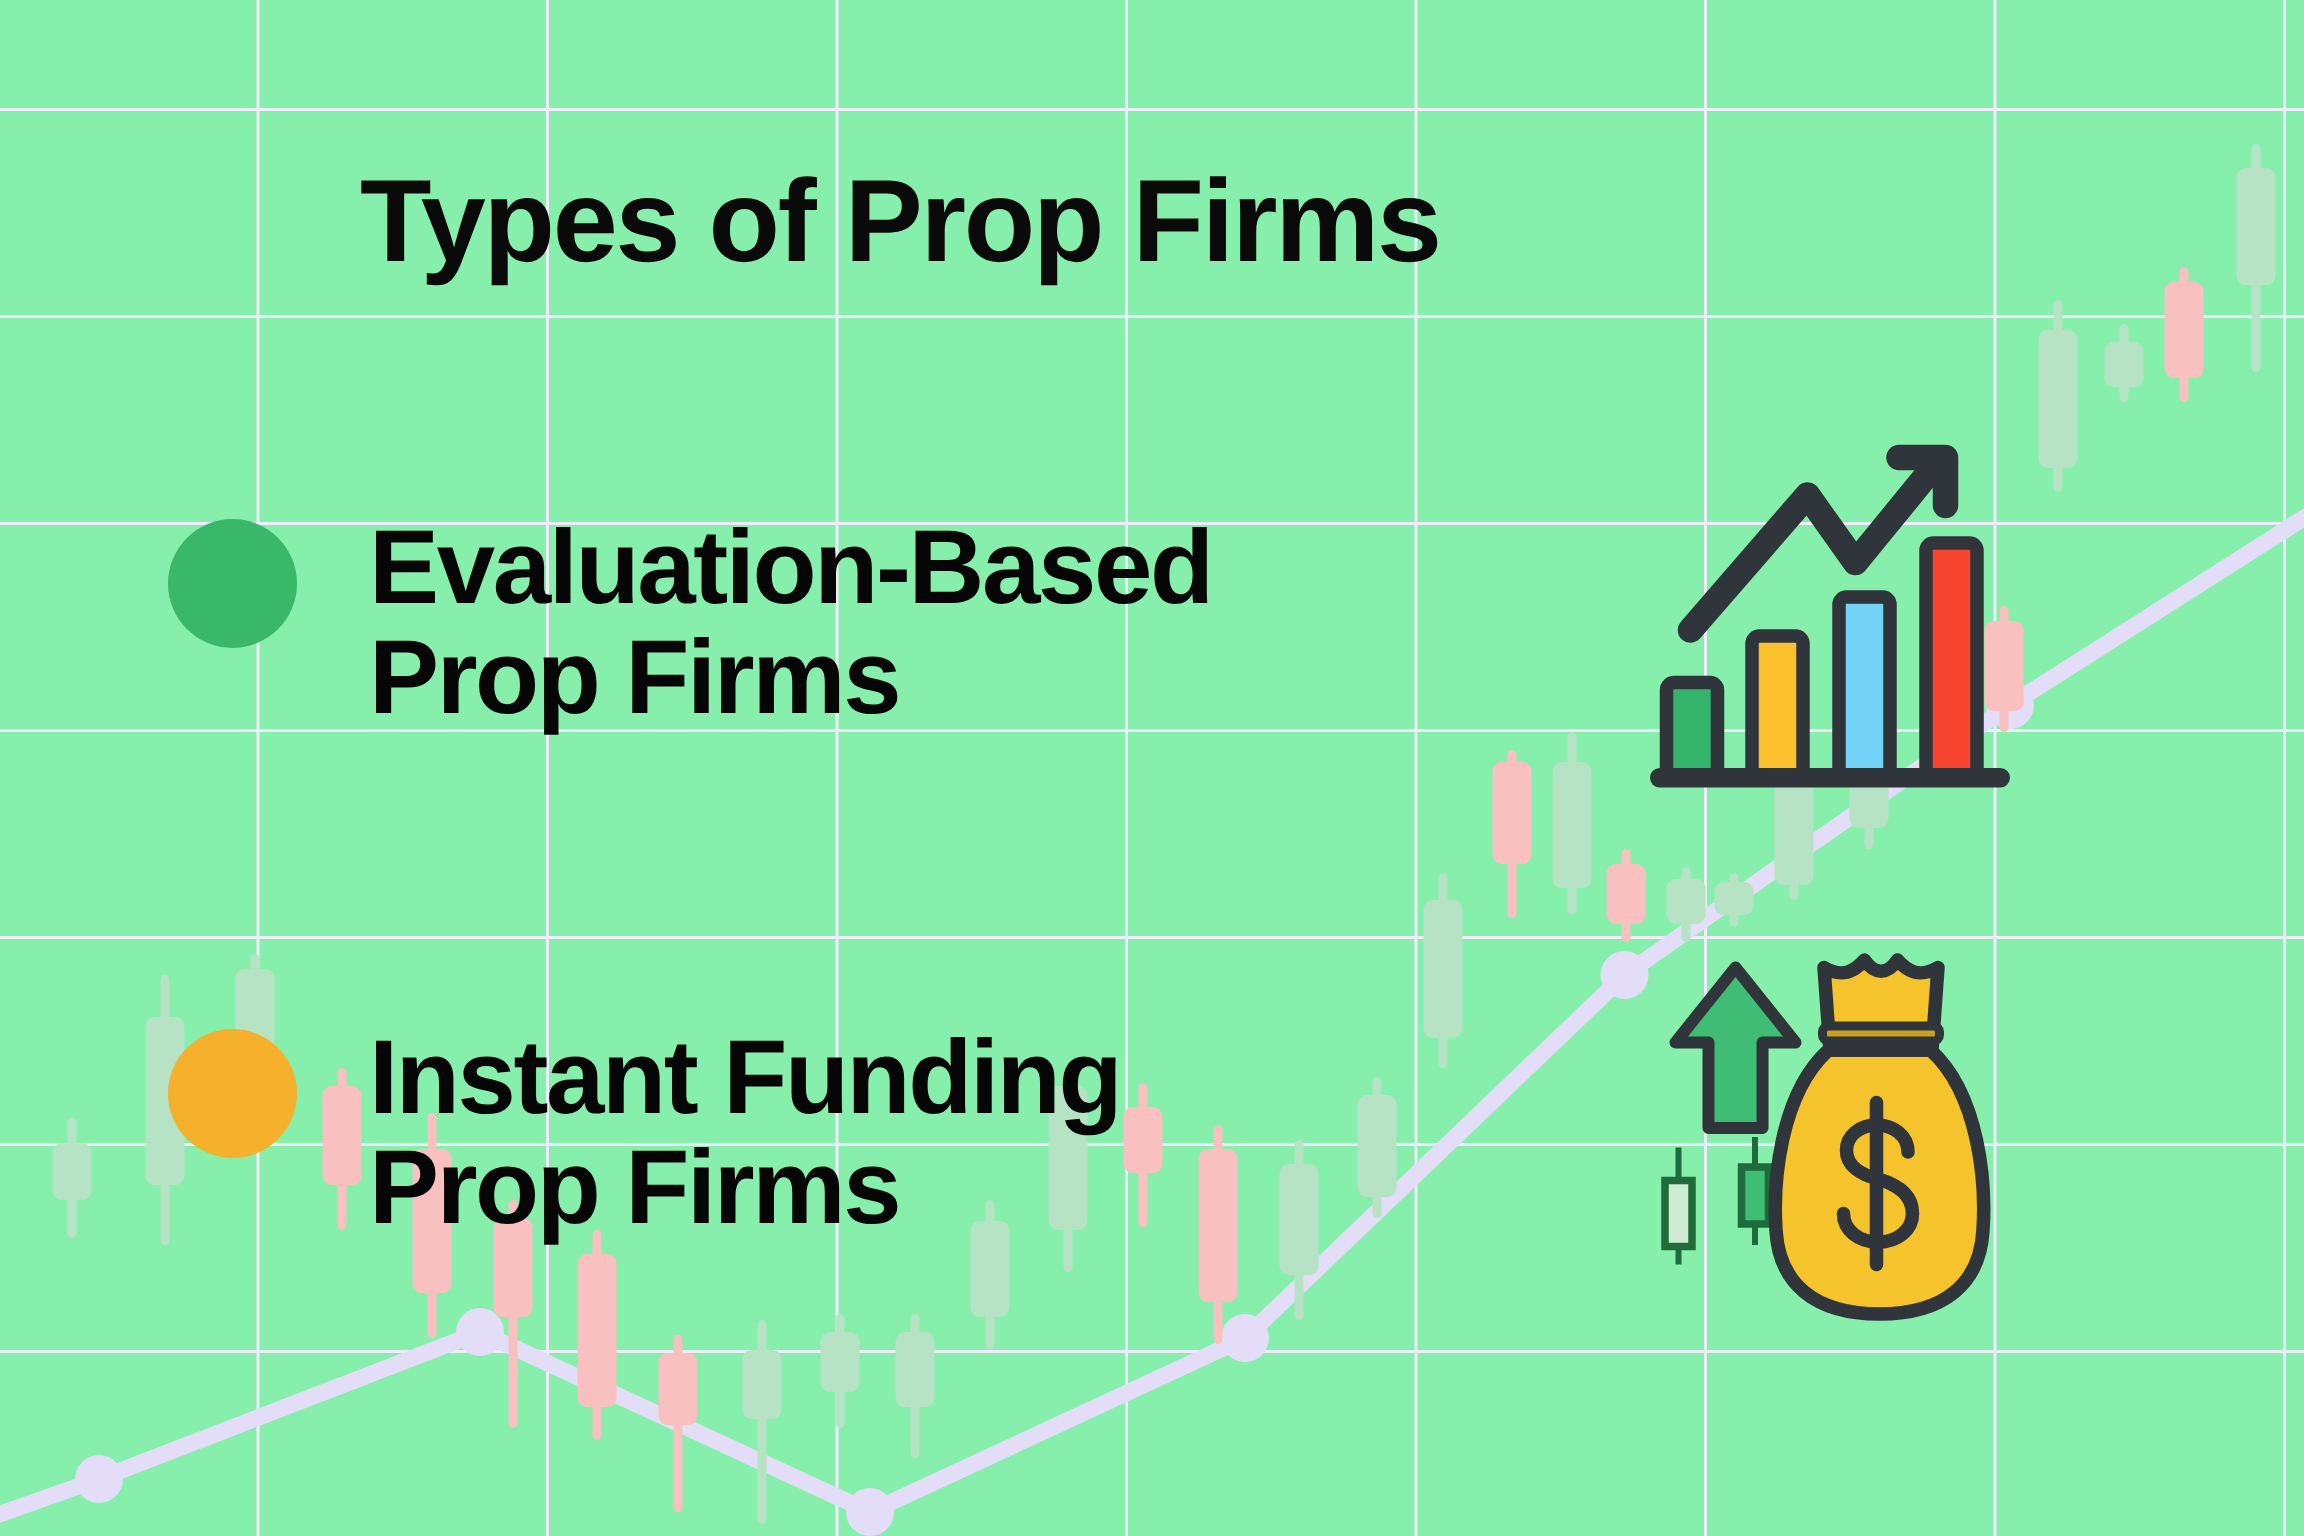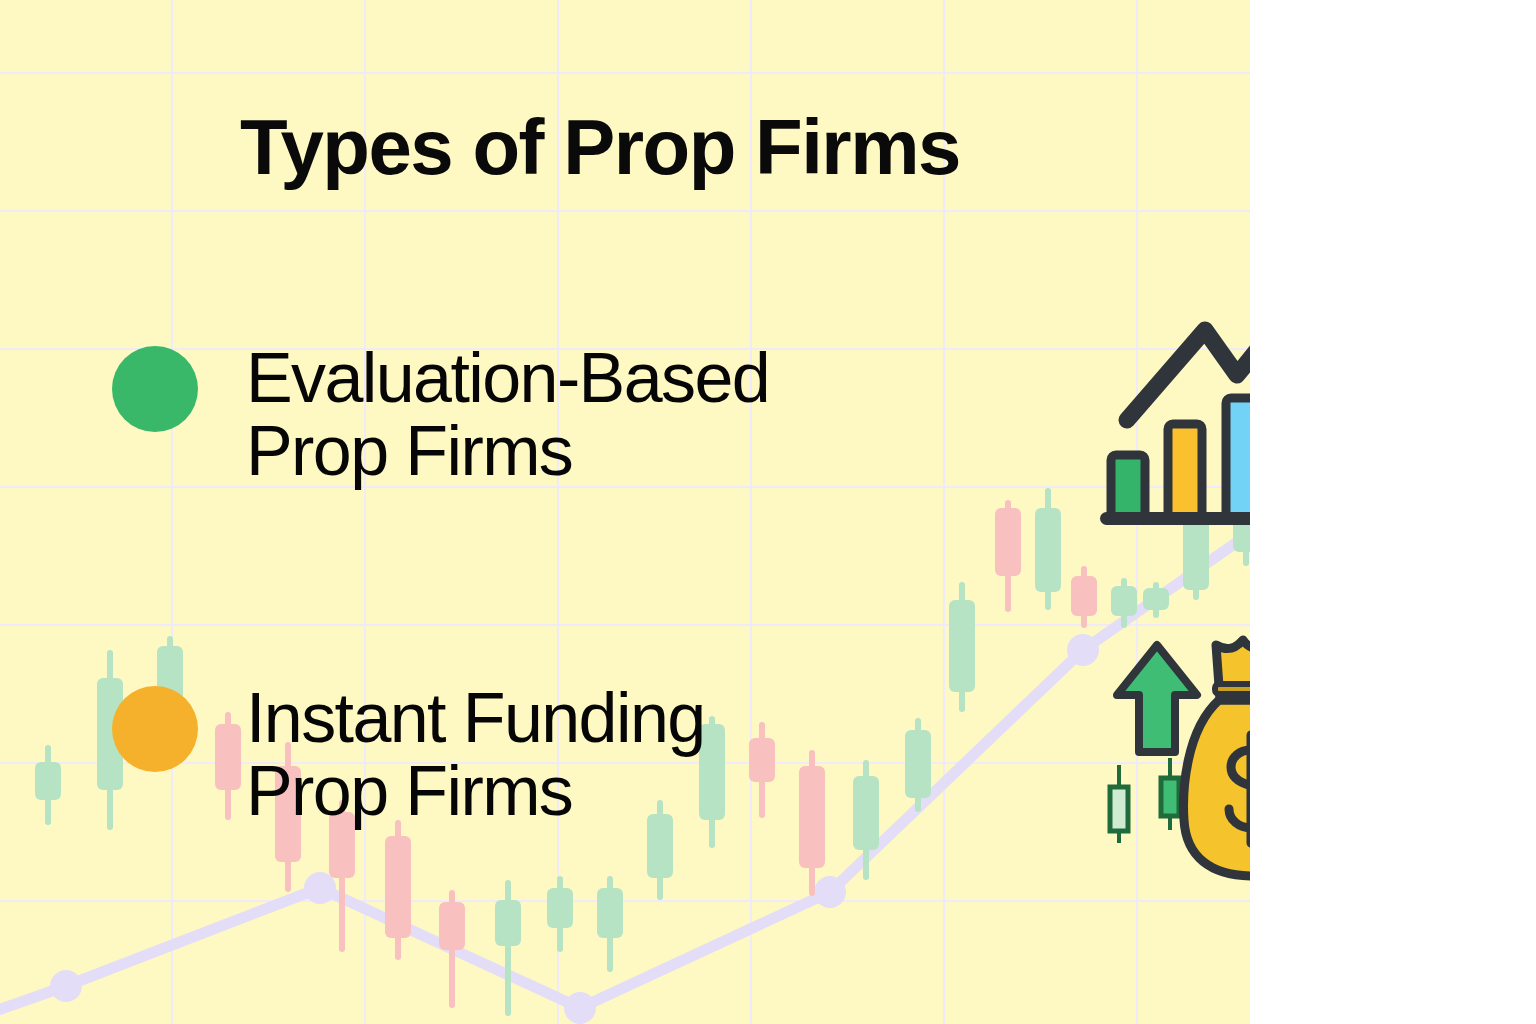--- a/index.html
+++ b/index.html
@@ -2,26 +2,25 @@
 <html><head>
 <meta charset="utf-8">
 <style>
   html, body {
     margin: 0;
     padding: 0;
     background: #ffffff;
   }
   #stage {
     position: relative;
-    width: 1217px;
+    width: 1536px;
     height: 1024px;
     overflow: hidden;
-    background: #fef9c3;
+    background: #86efac;
     font-family: "Liberation Sans", sans-serif;
-    padding-left: 33px;
   }
   
   #grid {
     position: absolute;
     inset: 0;
     background-image:
       linear-gradient(to right, #f0ebfa 0px, #f0ebfa 2px, transparent 2px),
       linear-gradient(to bottom, #f0ebfa 0px, #f0ebfa 2px, transparent 2px);
     background-size: 193px 138px;
     background-position: -22px -66px;
@@ -58,21 +57,21 @@
     height: 86px;
     border-radius: 50%;
     flex: 0 0 auto;
     margin-top: 4px;
   }
   .dot-green { background: #3ab869; }
   .dot-orange { background: #f5b02c; }
   .bullet-text {
     margin-left: 48px;
     font-size: 70px;
-    font-weight: normal;
+    font-weight: bold;
     color: #060606;
     line-height: 1.04;
     letter-spacing: -1.6px;
     white-space: pre-line;
   }
 </style>
 </head>
 <body>
 
 <div id="stage">

